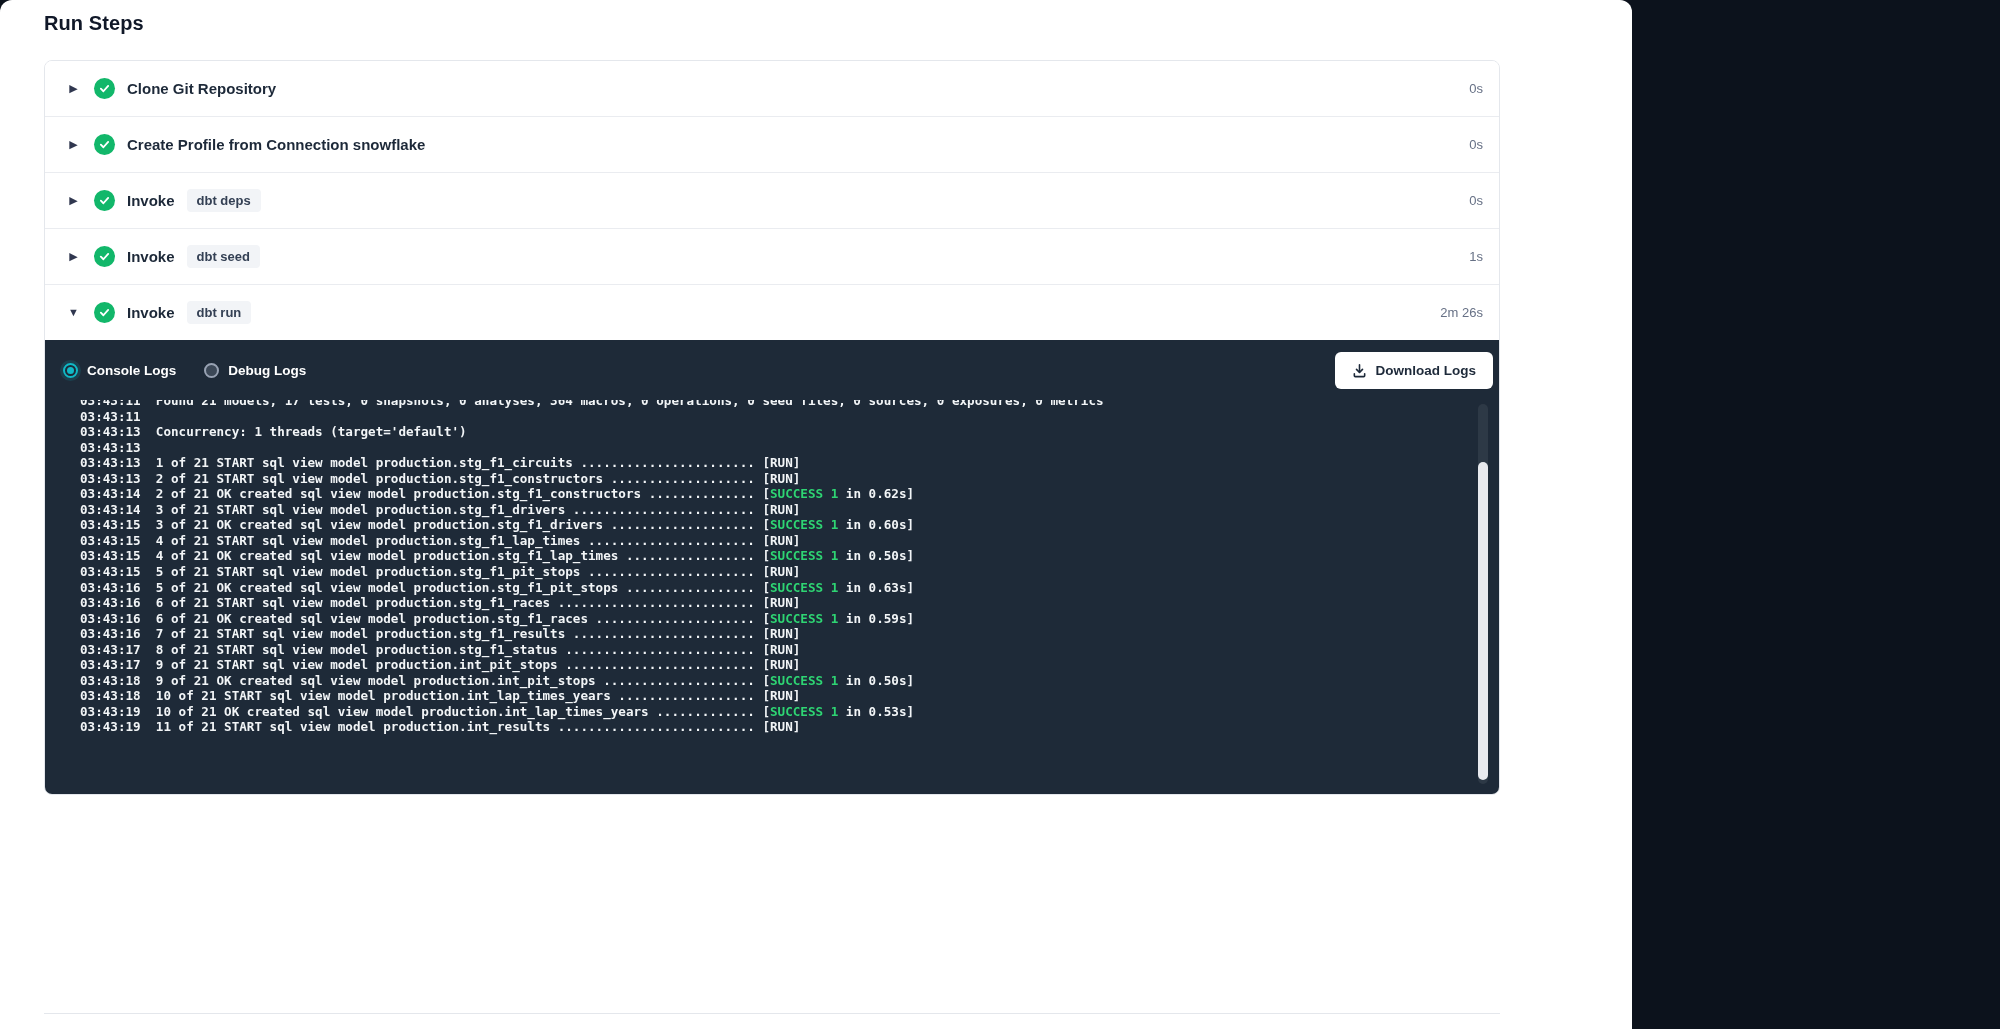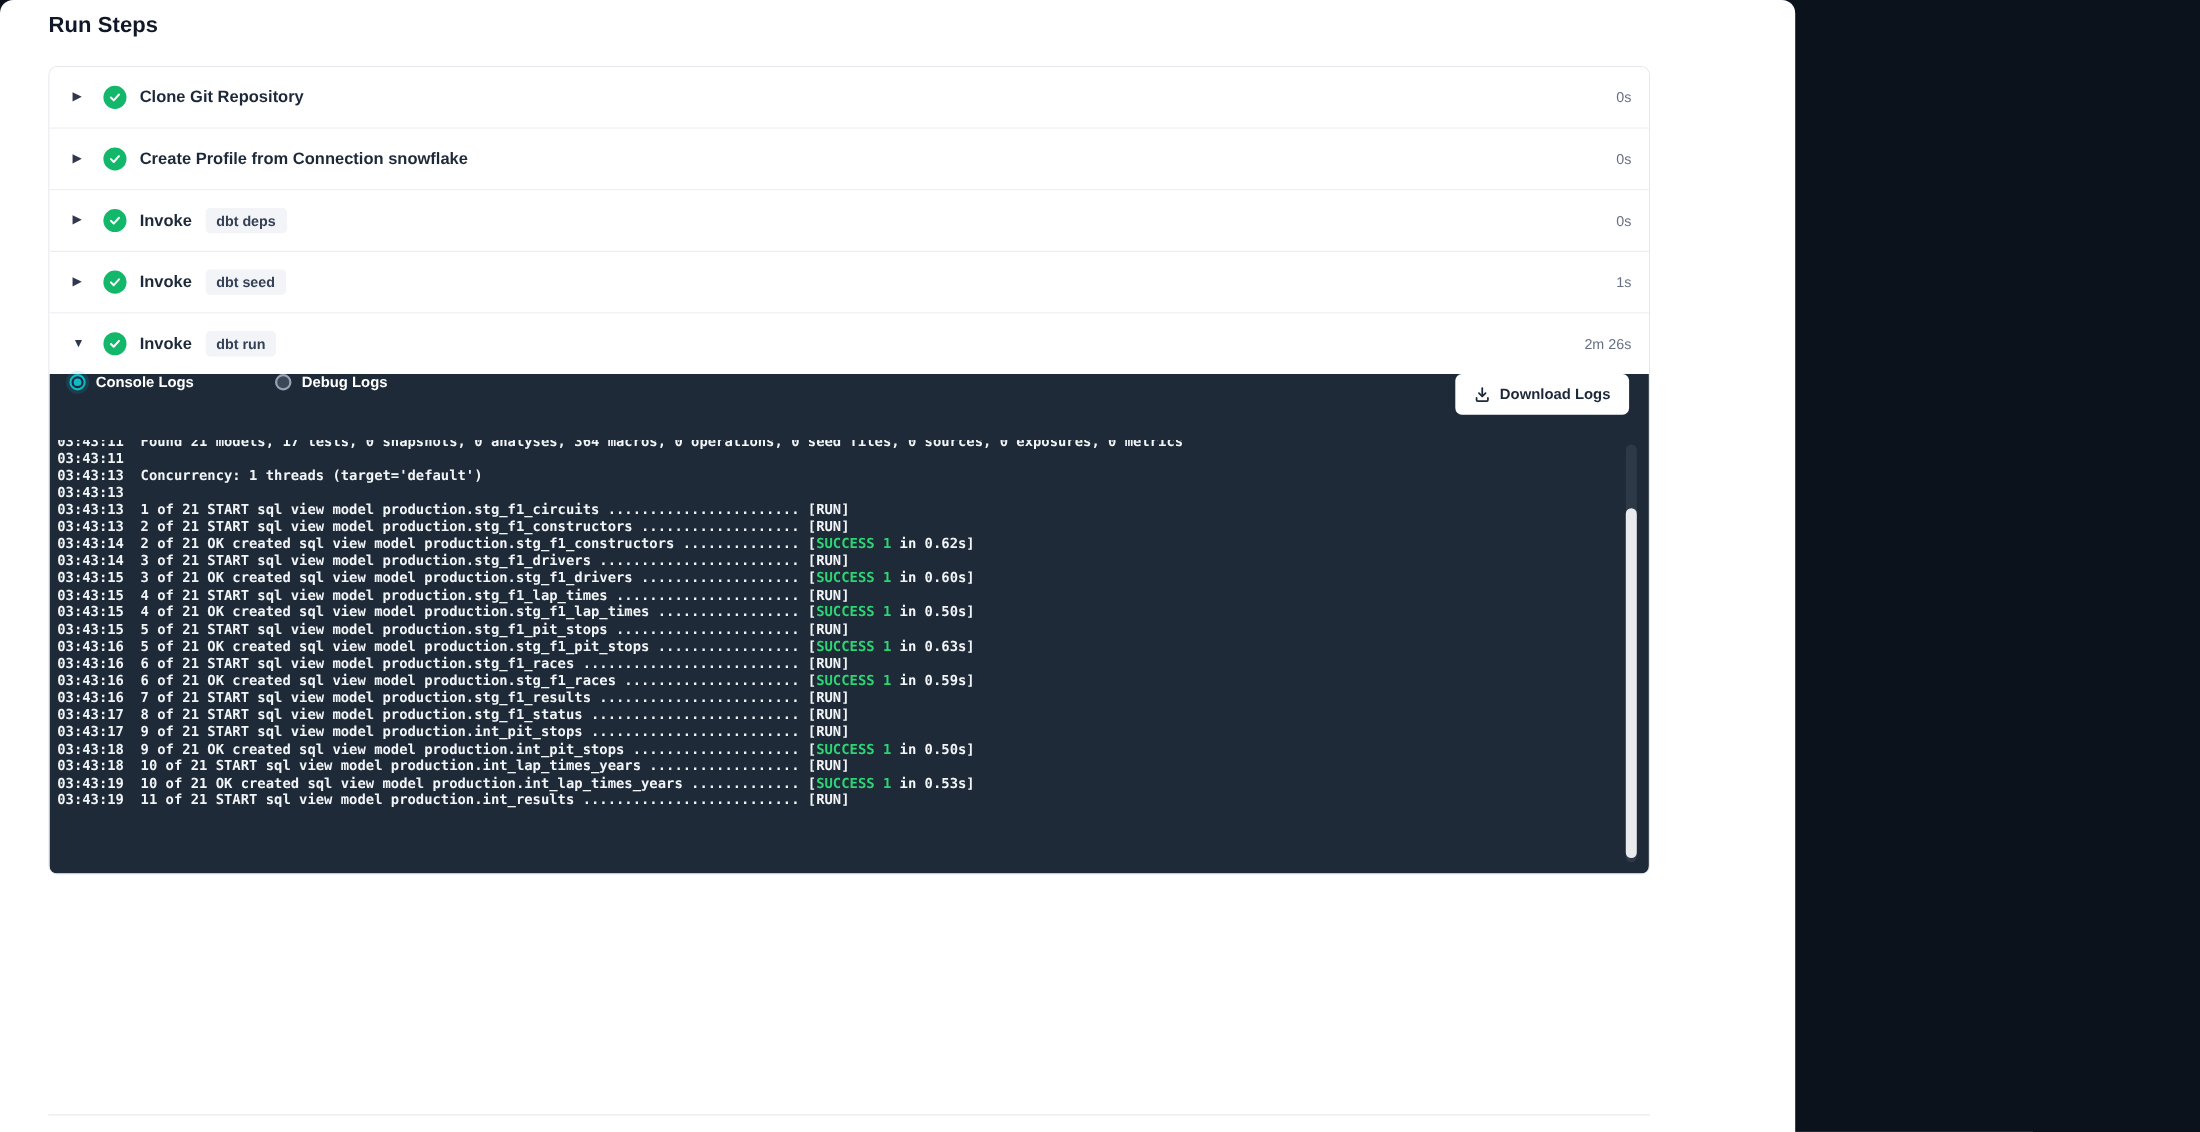--- a/index.html
+++ b/index.html
@@ -13,55 +13,55 @@
     font-size: 20px; font-weight: 700; color: #101828; letter-spacing: .1px;
   }
   .steps {
     position: absolute; left: 44px; top: 60px; width: 1456px;
     border: 1px solid var(--border, #e4e7ec); border-radius: 8px;
     overflow: hidden; background: #fff;
   }
   .step + .step { border-top: 1px solid #eaecf0; }
   .step-header {
     display: flex; align-items: center; height: 55px;
-    padding: 0 16px 0 21px; background: #fff; cursor: pointer;
+    padding: 0 16px 0 21px; background: #fff; cursor: pointer; text-align: center;
   }
   .caret { width: 15px; flex: 0 0 auto; margin-right: 13px; font-size: 11px; color: #30374f; line-height: 1; }
   .caret.right::before { content: "▶"; }
   .caret.down::before  { content: "▼"; }
   .check {
     width: 21px; height: 21px; border-radius: 50%; flex: 0 0 auto;
     background: var(--check-green, #12b76a);
     display: flex; align-items: center; justify-content: center; margin-right: 12px;
   }
   .step-title { font-size: 15px; font-weight: 700; color: #1d2939; }
   .chip {
     margin-left: 12px; background: #f2f4f7; border-radius: 4px; padding: 4px 10px;
     font-family: Liberation Sans, sans-serif; font-size: 13px; font-weight: 600; color: #344054;
   }
   .duration { margin-left: auto; font-size: 13px; color: #667085; }
 
   .console { background: var(--console-bg, #1e2a38); }
-  .console-header { display: flex; align-items: flex-start; height: 60px; padding: 0 18px 0 18px; gap: 46px; }
+  .console-header { display: flex; align-items: center; height: 60px; padding: 0 6px 0 18px; }
   .radio-opt { display: flex; align-items: center; gap: 9px; margin-right: 28px; cursor: pointer; }
   .radio { width: 15px; height: 15px; border-radius: 50%; flex: 0 0 auto; }
   .radio.on {
     border: 2px solid var(--accent, #10b9c6);
     display: flex; align-items: center; justify-content: center;
     box-shadow: 0 0 0 3px rgba(16,185,198,.15);
   }
   .radio.on::after { content: ""; width: 7px; height: 7px; border-radius: 50%; background: var(--accent, #10b9c6); }
   .radio.off { border: 2px solid #98a2b3; background: rgba(152,162,179,.25); }
   .radio-label { font-size: 13.5px; font-weight: 700; color: #ffffff; }
   .dl-btn {
     margin-left: auto; display: flex; align-items: center; gap: 9px;
     background: #ffffff; border: none; border-radius: 6px; height: 37px; padding: 0 17px;
     font-family: inherit; font-size: 13.5px; font-weight: 700; color: #1d2939; cursor: pointer;
   }
-  .log-area { position: relative; height: 394px; overflow: hidden; padding: 0 48px 0 7px; }
+  .log-area { position: relative; height: 394px; overflow: hidden; padding: 0 48px 0 35px; }
   .log-line {
     font-family: "DejaVu Sans Mono", monospace; font-size: 12.6px; line-height: 15.55px;
     font-weight: 600; color: #f2f5f7; white-space: pre;
   }
   .log-line:first-child { margin-top: -7px; }
   .ok { color: var(--success-green, #2ed573); }
   .sb-track {
     position: absolute; right: 11px; top: 4px; bottom: 10px; width: 10px;
     border-radius: 5px; background: rgba(255,255,255,.07);
   }

